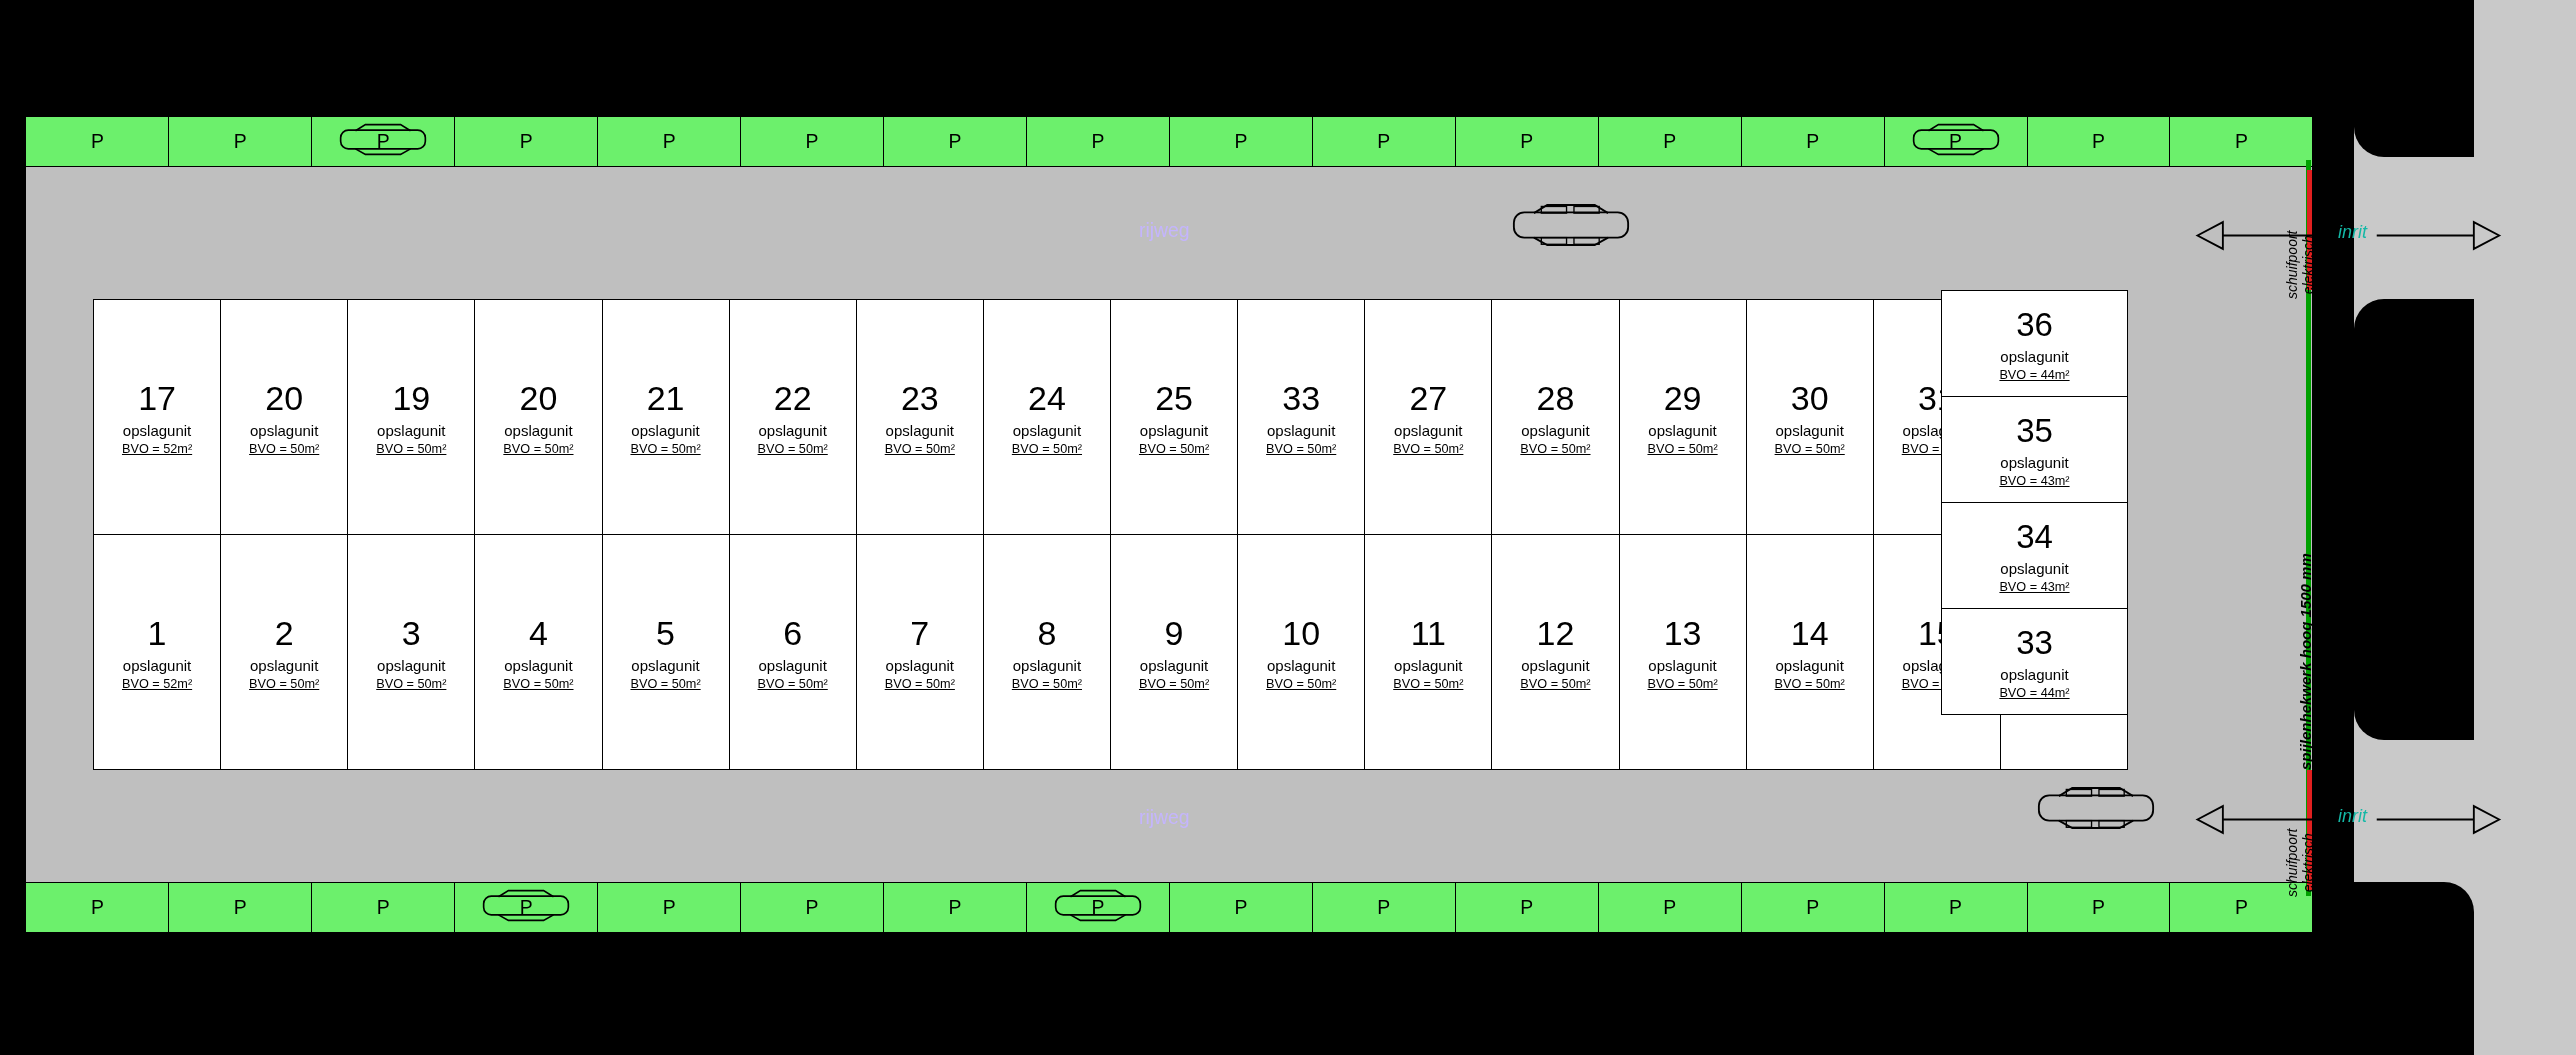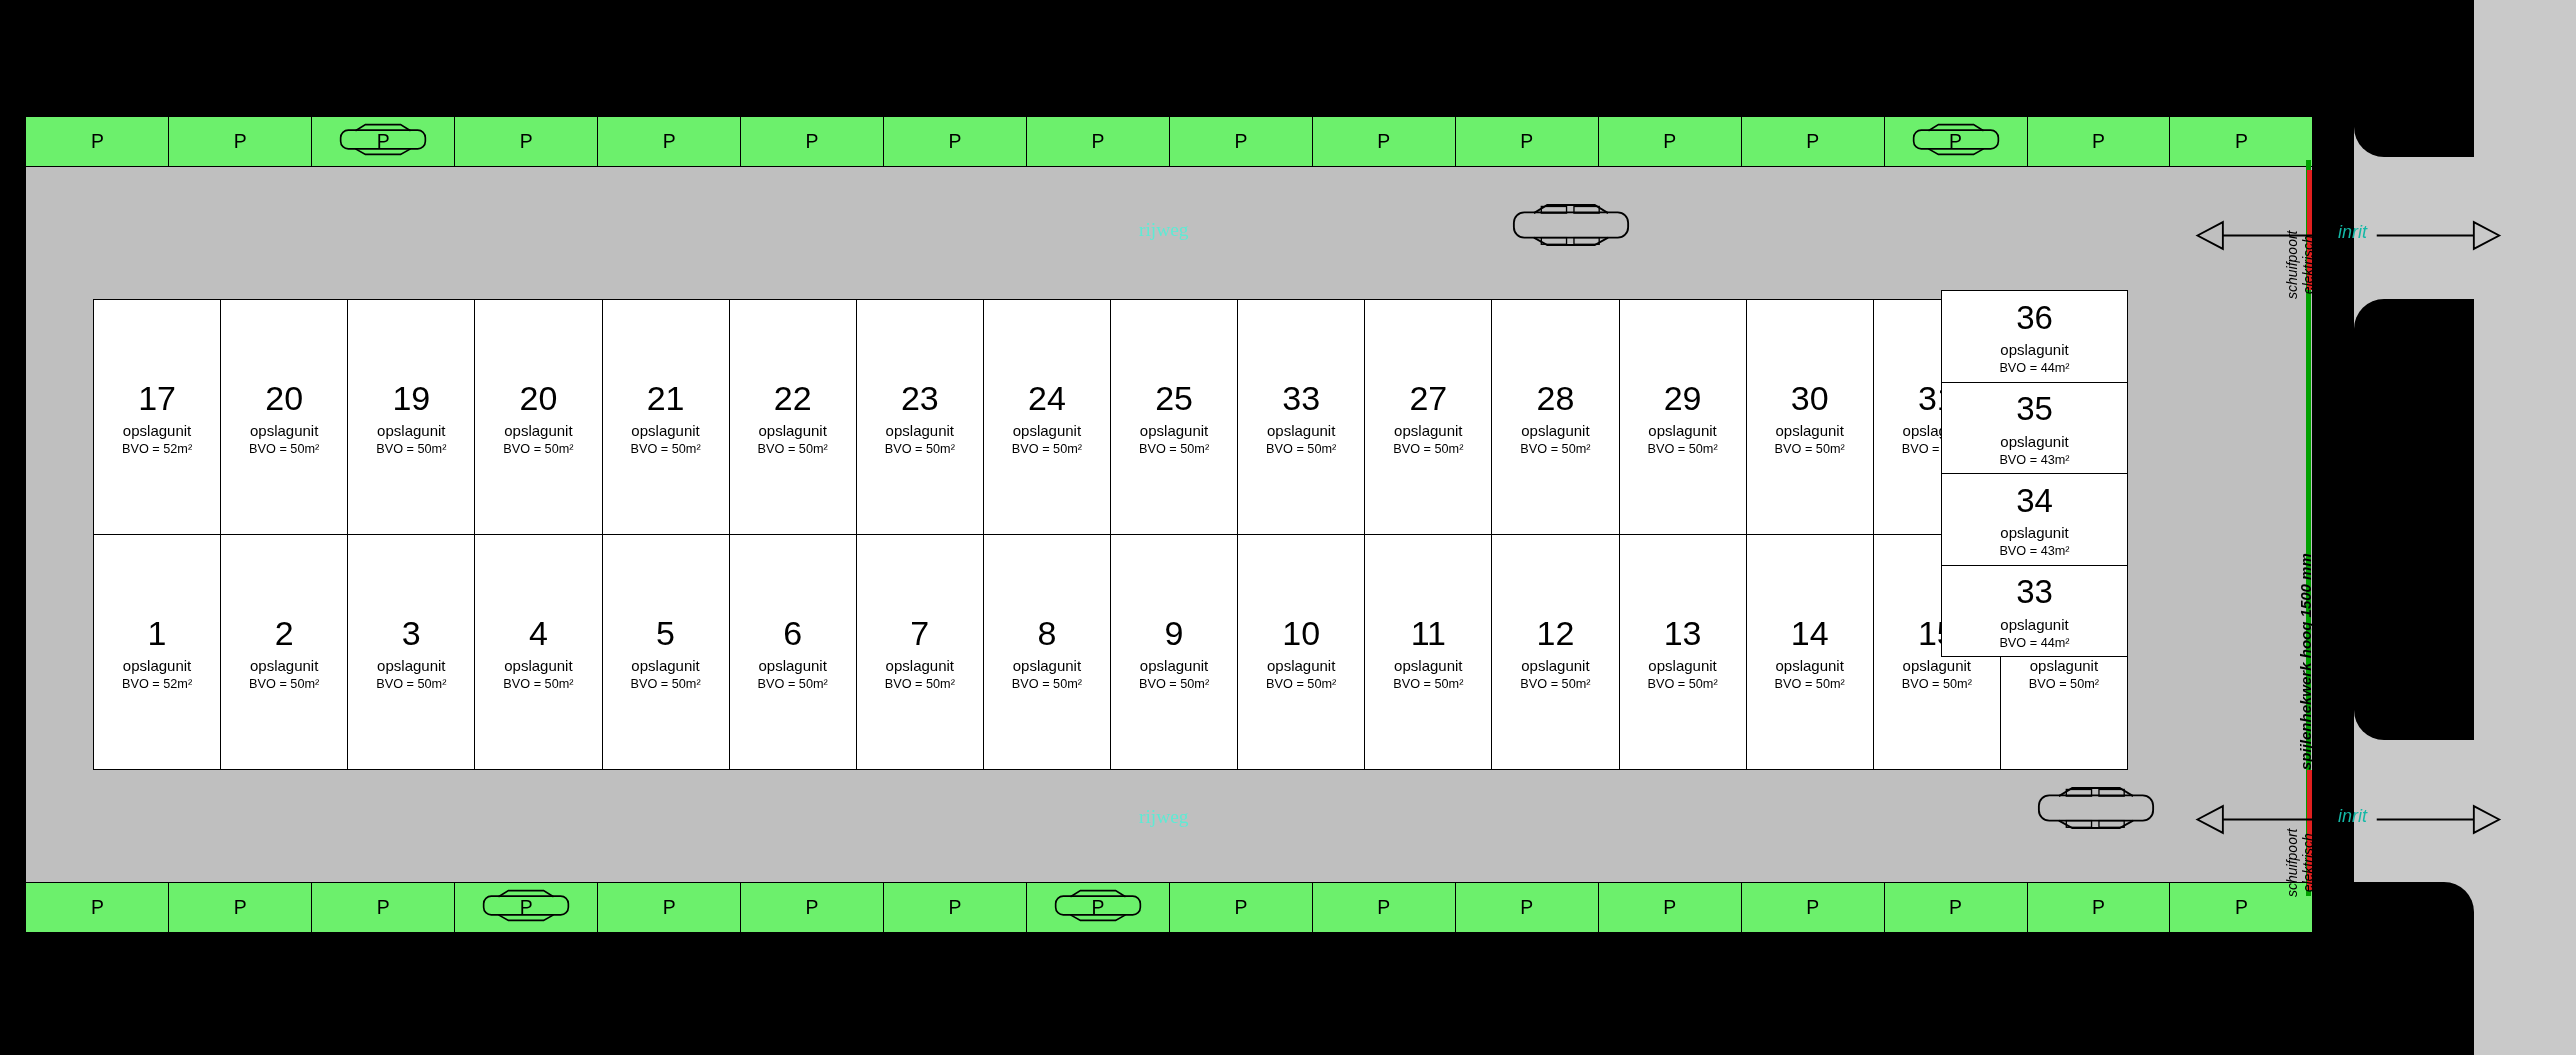--- a/index.html
+++ b/index.html
@@ -128,51 +128,51 @@
   }
   .unit .type {
     font-size: 15px;
     margin-top: 7.5px;
     color: #000;
   }
   .unit .bvo {
     font-size: 12.7px;
     margin-top: 3px;
     color: #000;
+    text-decoration: underline;
   }
 
   
   .units-right {
     position: absolute;
     left: 1941px;
     top: 290px;
     width: 187px;
-    height: 367px;
+    height: 425px;
     background: #fff;
     border: 1.5px solid #000;
     border-left: 1.5px solid #000;
     box-sizing: border-box;
     display: flex;
     flex-direction: column;
     z-index: 3;
   }
   .units-right .unit {
     flex: 1 1 0;
     border-right: none;
     border-bottom: 1.5px solid #000;
   }
   .units-right .unit:last-child { border-bottom: none; }
   .units-right .unit .num { font-size: 33px; }
 
   
   .rijweg {
     position: absolute;
     font-size: 19.4px;
-    color: #5eead4;
-    font-family: Liberation Serif, serif;
+    color: #c4b5fd;
   }
   .rijweg.top { left: 1139px; top: 219px; }
   .rijweg.bottom { left: 1139px; top: 806px; }
 
   
   .fence-green {
     position: absolute;
     left: 2306px;
     top: 160px;
     width: 5.2px;

